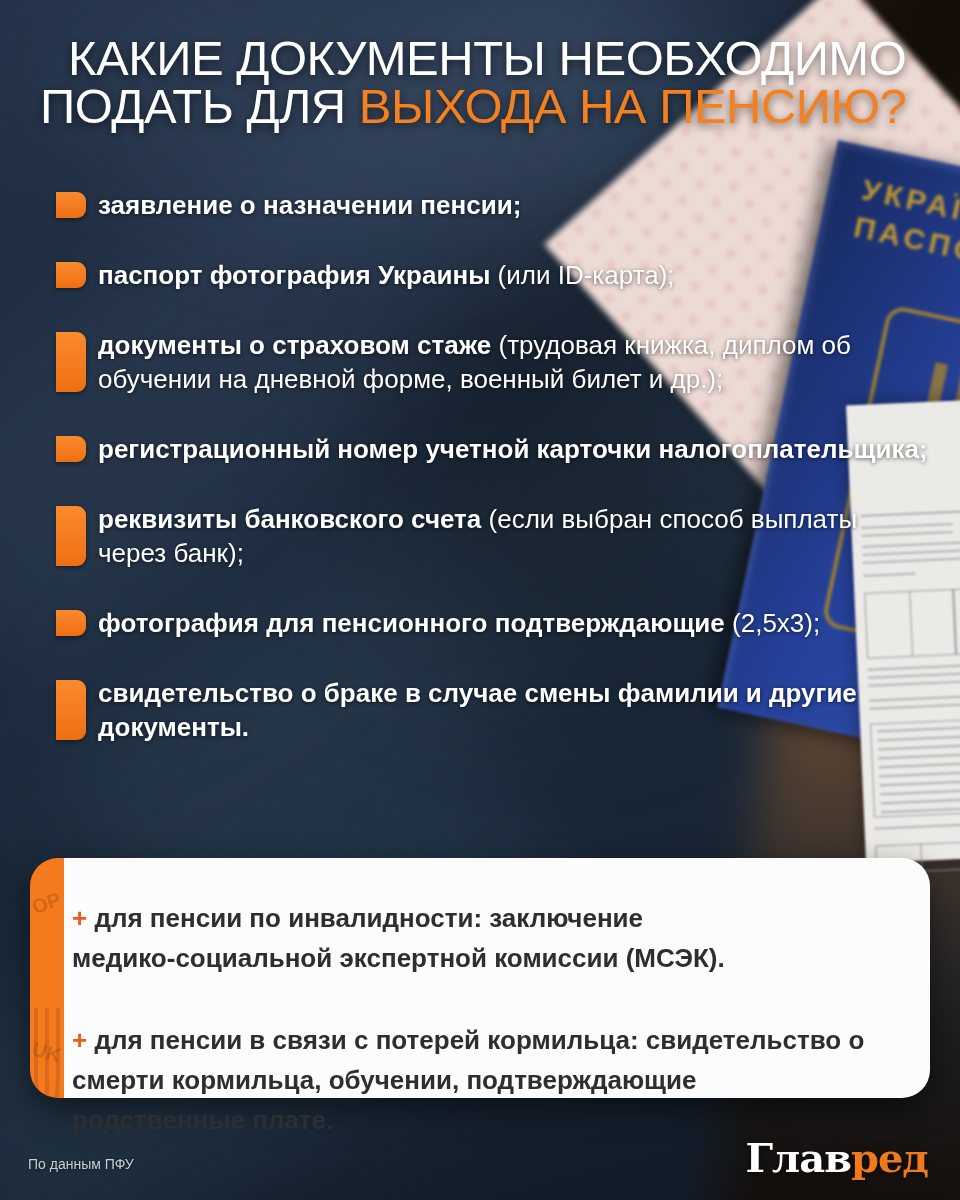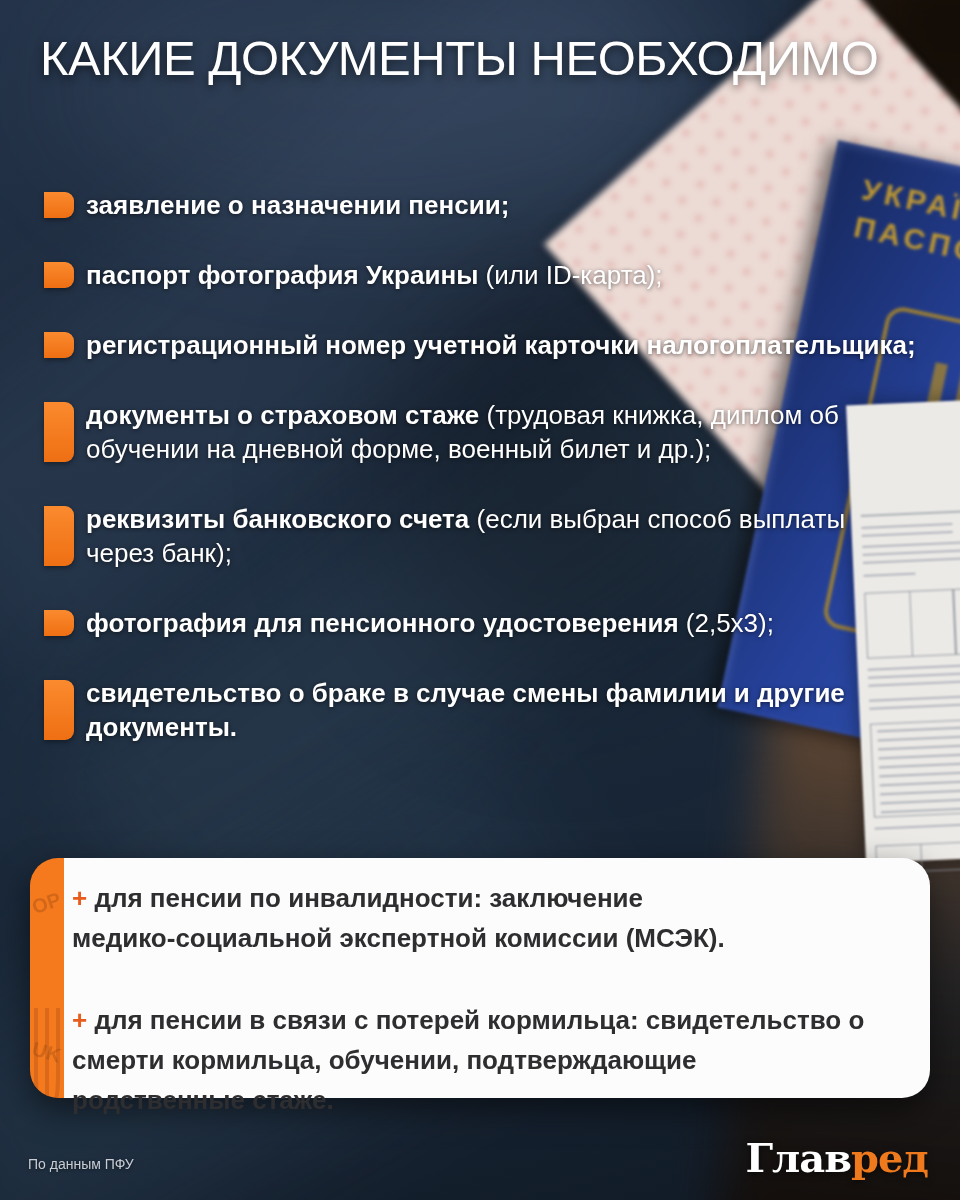--- a/index.html
+++ b/index.html
@@ -37,36 +37,36 @@
   .fblock{background:repeating-linear-gradient(#a7acb4 0 2px,transparent 2px 8px);opacity:.85;margin:9px 0;}
   .ftable{border:1.5px solid #8d939c;height:64px;margin:10px 0;position:relative;opacity:.9;}
   .ftable:before,.ftable:after{content:"";position:absolute;top:0;bottom:0;width:1.5px;background:#8d939c;}
   .ftable:before{left:34%;} .ftable:after{left:68%;}
   .fbox{border:1.5px solid #8d939c;height:92px;margin:10px 0;opacity:.9;
     background:repeating-linear-gradient(#a7acb4 0 2px,transparent 2px 9px);background-size:80% 100%;background-repeat:no-repeat;background-position:6px 6px;}
   
   .title{position:absolute;left:40px;top:34px;font-weight:400;font-size:49px;line-height:48px;letter-spacing:-.5px;
     color:#ffffff;text-shadow:0 3px 8px rgba(0,0,0,.55);white-space:nowrap;text-align:right;}
   .title .orange{color:#F5801F;}
-  .doclist{position:absolute;left:4px;top:188px;width:880px;padding-left:40px;}
+  .doclist{position:absolute;left:16px;top:188px;width:880px;padding-left:40px;}
   .item{position:relative;margin-bottom:36px;padding-left:42px;max-width:830px;
     font-size:26px;line-height:34px;color:#ffffff;text-shadow:0 1px 4px rgba(0,0,0,.6);}
   .item .t-bold{font-weight:700;}
   .item .t-reg{font-weight:400;}
   .bullet{position:absolute;left:0;top:4px;bottom:4px;width:30px;border-radius:0 9px 9px 0;
     background:linear-gradient(180deg,#fb8a2e,#ef6f13);box-shadow:0 2px 5px rgba(0,0,0,.4);}
   
   .noteCard{position:absolute;left:30px;top:858px;width:900px;height:240px;display:flex;
     border-radius:28px;box-shadow:0 12px 32px rgba(0,0,0,.5);}
   .noteStrip{width:34px;border-radius:28px 0 0 28px;background:#f5791d;position:relative;overflow:hidden;flex:none;}
   .noteStrip .wm{position:absolute;font-weight:700;font-size:20px;color:#7a3a10;opacity:.28;}
   .wm-top{left:2px;top:34px;transform:rotate(-18deg);}
   .wm-bottom{left:2px;bottom:34px;transform:rotate(16deg);}
   .noteStrip svg{position:absolute;left:2px;top:140px;opacity:.22;}
-  .noteWhite{flex:1;background:#fcfcfd;border-radius:0 28px 28px 0;padding:20px 24px 0 8px;box-sizing:border-box;}
+  .noteWhite{flex:1;background:#fcfcfd;border-radius:0 28px 28px 0;padding:40px 24px 0 8px;box-sizing:border-box;}
   .note-block{margin-bottom:42px;font-size:26px;line-height:40px;font-weight:700;color:#2e2e30;}
   .note-line{white-space:nowrap;}
   .plus{color:#E85C1C;font-weight:700;}
   
   .source{position:absolute;left:28px;top:1156px;font-size:14px;color:#c9ced6;text-shadow:0 1px 3px rgba(0,0,0,.5);}
   .brand{position:absolute;right:32px;top:1134px;font-family:"DejaVu Serif","Liberation Serif",serif;
     font-weight:700;font-size:40px;letter-spacing:-1px;text-shadow:0 2px 6px rgba(0,0,0,.6);}
   .brand .w{color:#ffffff;} .brand .o{color:#EF7A1E;text-align:center;}
 </style>
 </head>
@@ -104,52 +104,53 @@
     <div class="ftable"></div>
     <div class="fblock" style="height:22px;width:95%;"></div>
     <div class="fblock" style="height:14px;width:80%;"></div>
     <div class="fbox"></div>
     <div class="fblock" style="height:8px;width:75%;"></div>
     <div class="ftable" style="height:26px;"></div>
   </div>
 
   <div class="title">
     <div>КАКИЕ ДОКУМЕНТЫ НЕОБХОДИМО</div>
+    <div><span>ПОДАТЬ ДЛЯ </span><span class="orange">ВЫХОДА НА ПЕНСИЮ?</span></div>
   </div>
 
   <div class="doclist">
   <div class="item">
     <span class="bullet"></span>
     <span class="t-bold">заявление о назначении пенсии;</span><span class="t-reg"></span>
   </div>
 
   <div class="item">
     <span class="bullet"></span>
     <span class="t-bold">паспорт фотография Украины</span><span class="t-reg"> (или ID-карта);</span>
   </div>
 
   <div class="item">
     <span class="bullet"></span>
-    <span class="t-bold">регистрационный номер учетной карточки налогоплательщика;</span><span class="t-reg"></span>
+    <span class="t-bold">документы о страховом стаже</span><span class="t-reg"> (трудовая книжка, диплом об обучении на дневной форме, военный билет и др.);</span>
   </div>
 
   <div class="item">
     <span class="bullet"></span>
-    <span class="t-bold">документы о страховом стаже</span><span class="t-reg"> (трудовая книжка, диплом об обучении на дневной форме, военный билет и др.);</span>
+    <span class="t-bold">регистрационный номер учетной карточки налогоплательщика;</span><span class="t-reg"></span>
   </div>
 
 
   <div class="item">
     <span class="bullet"></span>
     <span class="t-bold">реквизиты банковского счета</span><span class="t-reg"> (если выбран способ выплаты через банк);</span>
   </div>
 
   <div class="item">
     <span class="bullet"></span>
-    <span class="t-bold">фотография для пенсионного удостоверения</span><span class="t-reg"> (2,5х3);</span>
+    <span class="t-bold">фотография для пенсионного подтверждающие</span><span class="t-reg"> (2,5х3);</span>
   </div>
 
   <div class="item">
     <span class="bullet"></span>
     <span class="t-bold">свидетельство о браке в случае смены фамилии и другие документы.</span><span class="t-reg"></span>
   </div>
 </div>
 
   <div class="noteCard">
     <div class="noteStrip">
@@ -164,21 +165,21 @@
     <div class="note-lines">
             <div class="note-line"><span class="plus">+ </span>для пенсии по инвалидности: заключение</div>
             <div class="note-line">медико-социальной экспертной комиссии (МСЭК).</div>
           </div>
   </div>
 
   <div class="note-block">
     <div class="note-lines">
             <div class="note-line"><span class="plus">+ </span>для пенсии в связи с потерей кормильца: свидетельство о</div>
             <div class="note-line">смерти кормильца, обучении, подтверждающие</div>
-            <div class="note-line">родственные стаже.</div>
+            <div class="note-line">родственные плате.</div>
           </div>
   </div>
 </div>
   </div>
 
   <div class="source">По данным ПФУ</div>
   <div class="brand"><span class="w">Глав</span><span class="o">ред</span></div>
 </div>
 
 </body></html>

